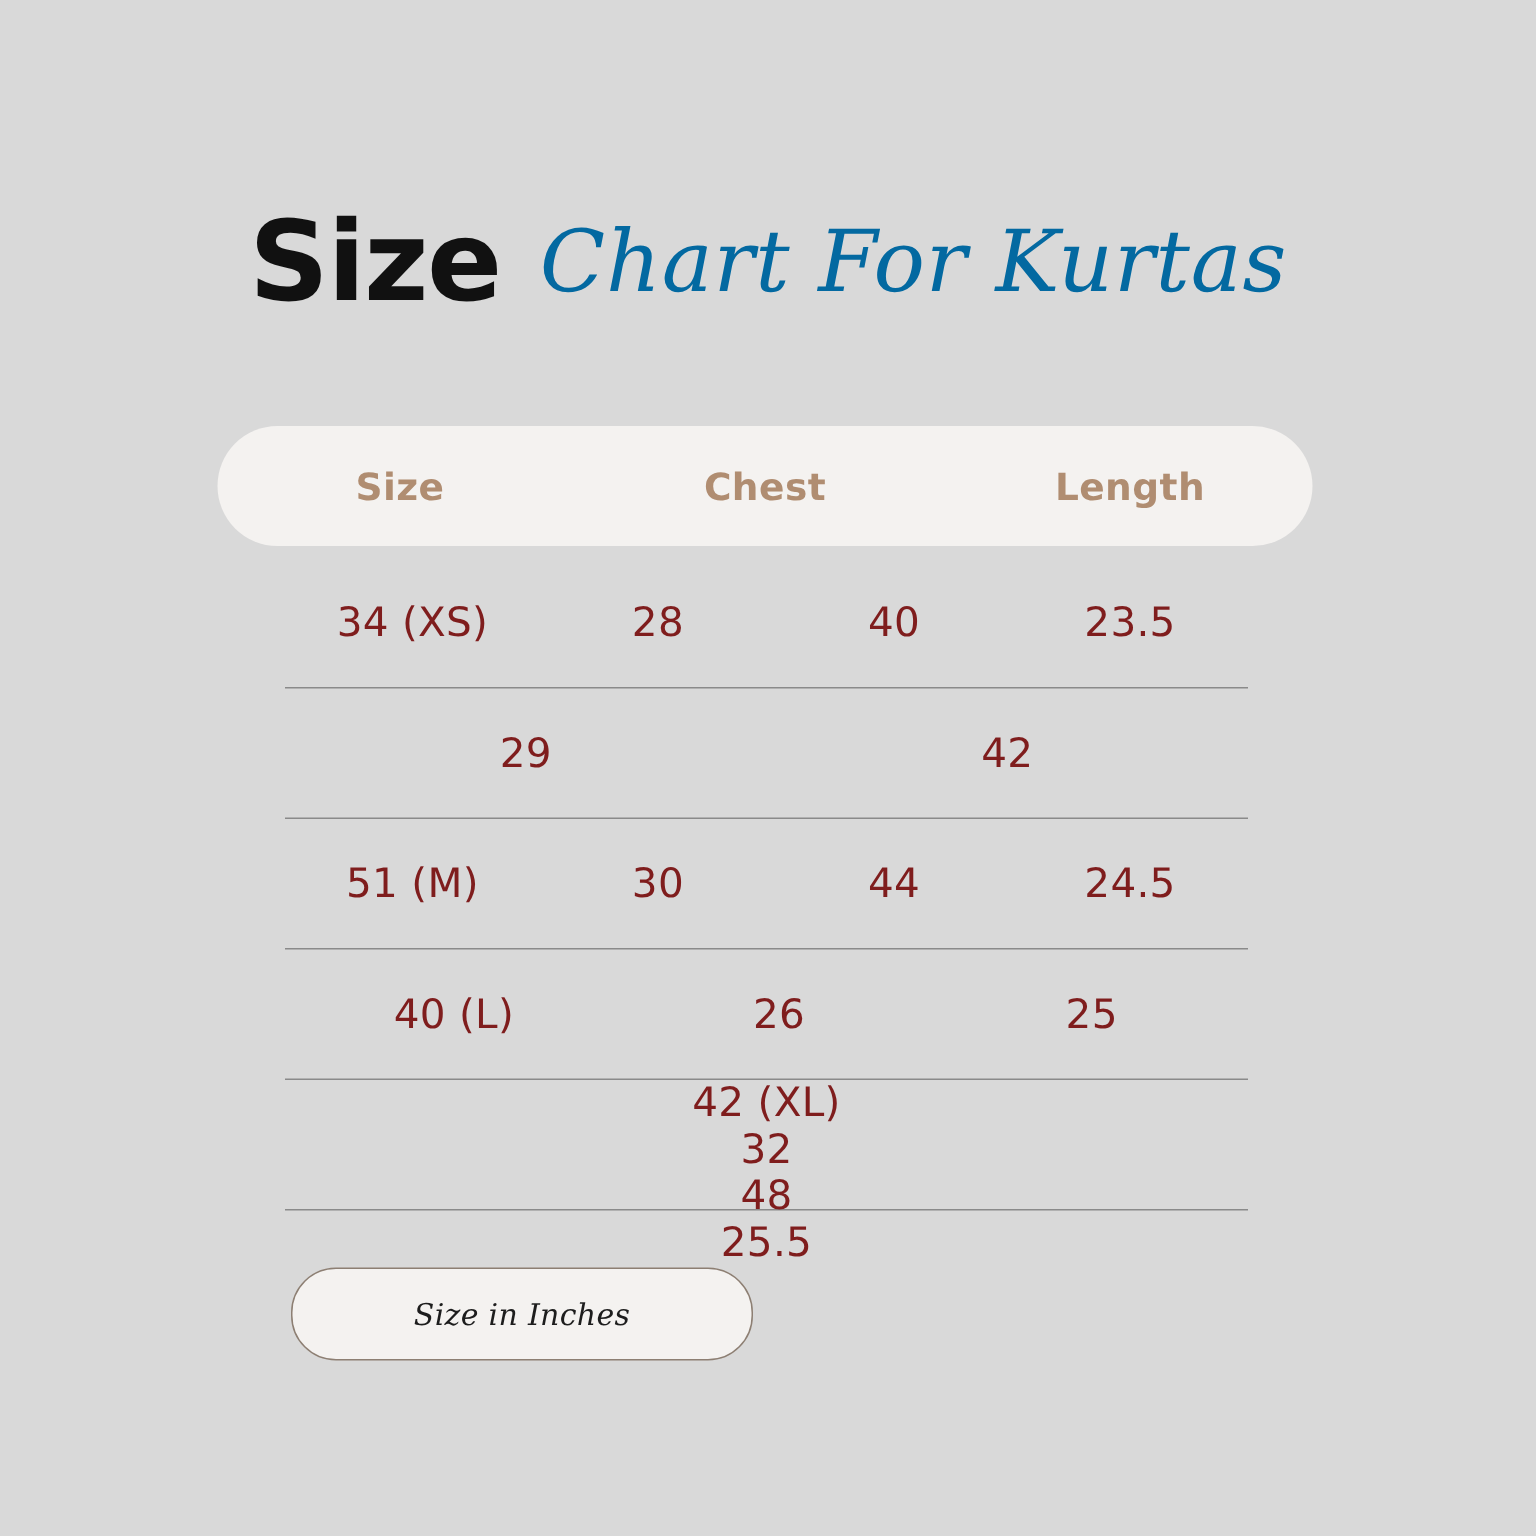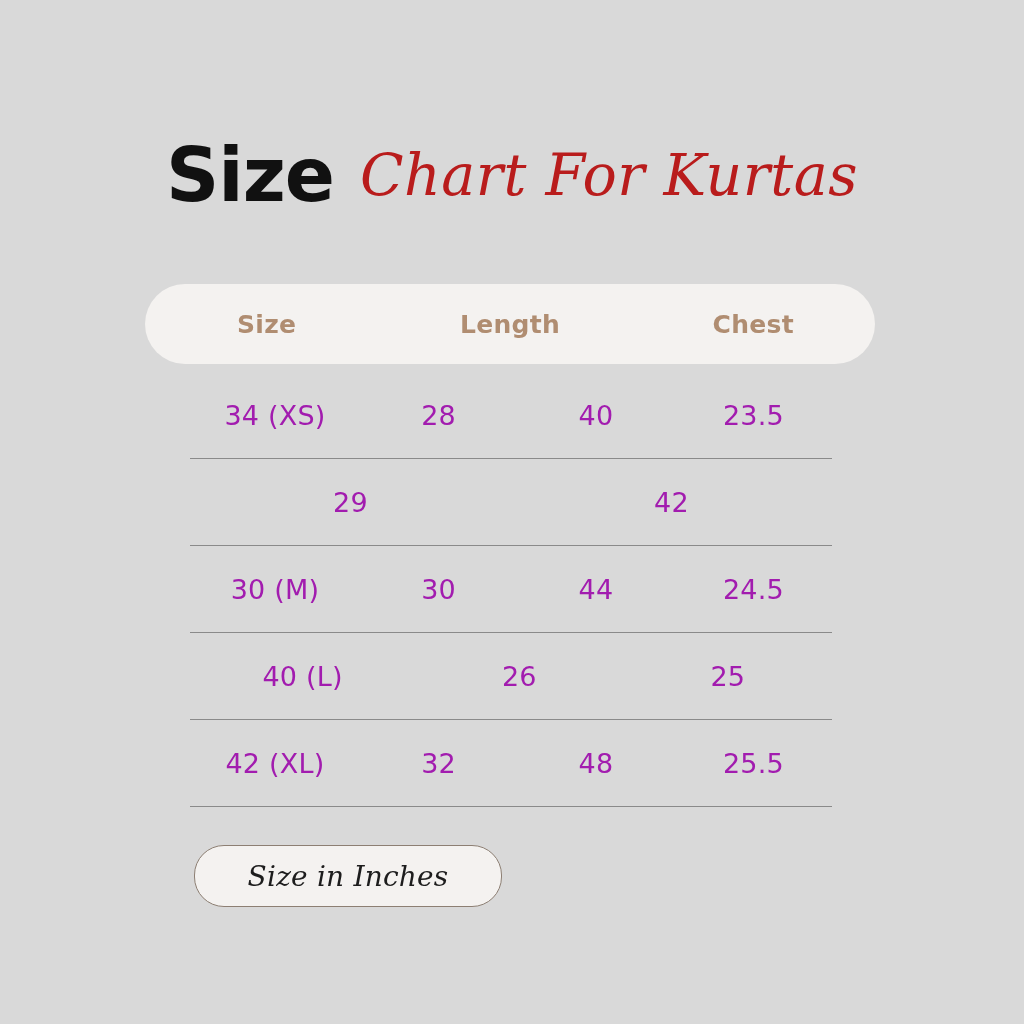--- a/index.html
+++ b/index.html
@@ -34,21 +34,21 @@
     font-weight: bold;
     font-size: 74px;
     letter-spacing: -1px;
     color: #111111;
     vertical-align: middle;
   }
   .title-script {
     font-family: "DejaVu Serif", serif;
     font-style: italic;
     font-size: 57px;
-    color: #b91c1c;
+    color: #0369a1;
     vertical-align: middle;
     margin-left: 26px;
     letter-spacing: 0.5px;
   }
 
   
   .header-pill {
     position: absolute;
     left: 145px;
     top: 284px;
@@ -77,27 +77,28 @@
     width: 642px;
   }
   .row {
     display: flex;
     align-items: center;
     height: 86px;
     border-bottom: 1.6px solid #8a8a8a;
   }
   .row:last-child {
     border-bottom: 1.6px solid #8a8a8a;
+    flex-direction: column;
   }
   .cell {
     flex: 1 1 0;
     text-align: center;
     font-family: "DejaVu Sans", sans-serif;
     font-size: 27px;
-    color: #a21caf;
+    color: #7f1d1d;
     letter-spacing: 0.2px;
   }
   .cell.size-col {
     flex: 1.08 1 0;
   }
 
   
   .footer-pill {
     position: absolute;
     left: 194px;
@@ -107,56 +108,56 @@
     border: 1.6px solid #8d7f73;
     border-radius: 30px;
     background: #f4f2f0;
     display: flex;
     align-items: center;
     justify-content: center;
   }
   .footer-text {
     font-family: "DejaVu Serif", serif;
     font-style: italic;
-    font-size: 28px;
+    font-size: 20px;
     color: #1d1d1d;
     letter-spacing: 0.2px;
   }
 </style>
 </head>
 <body>
 
 <div class="page">
 
   <div class="title-row">
     <span class="title-bold">Size</span><span class="title-script">Chart For Kurtas</span>
   </div>
 
   <div class="header-pill">
     <div class="header-cell">Size</div>
+    <div class="header-cell">Chest</div>
     <div class="header-cell">Length</div>
-    <div class="header-cell">Chest</div>
   </div>
 
   <div class="table-body">
 
     <div class="row">
       <div class="cell size-col">34 (XS)</div>
       <div class="cell">28</div>
       <div class="cell">40</div>
       <div class="cell">23.5</div>
     </div>
 
     <div class="row">
       <div class="cell">29</div>
       <div class="cell">42</div>
     </div>
 
     <div class="row">
-      <div class="cell size-col">30 (M)</div>
+      <div class="cell size-col">51 (M)</div>
       <div class="cell">30</div>
       <div class="cell">44</div>
       <div class="cell">24.5</div>
     </div>
 
     <div class="row">
       <div class="cell size-col">40 (L)</div>
       <div class="cell">26</div>
       <div class="cell">25</div>
     </div>

